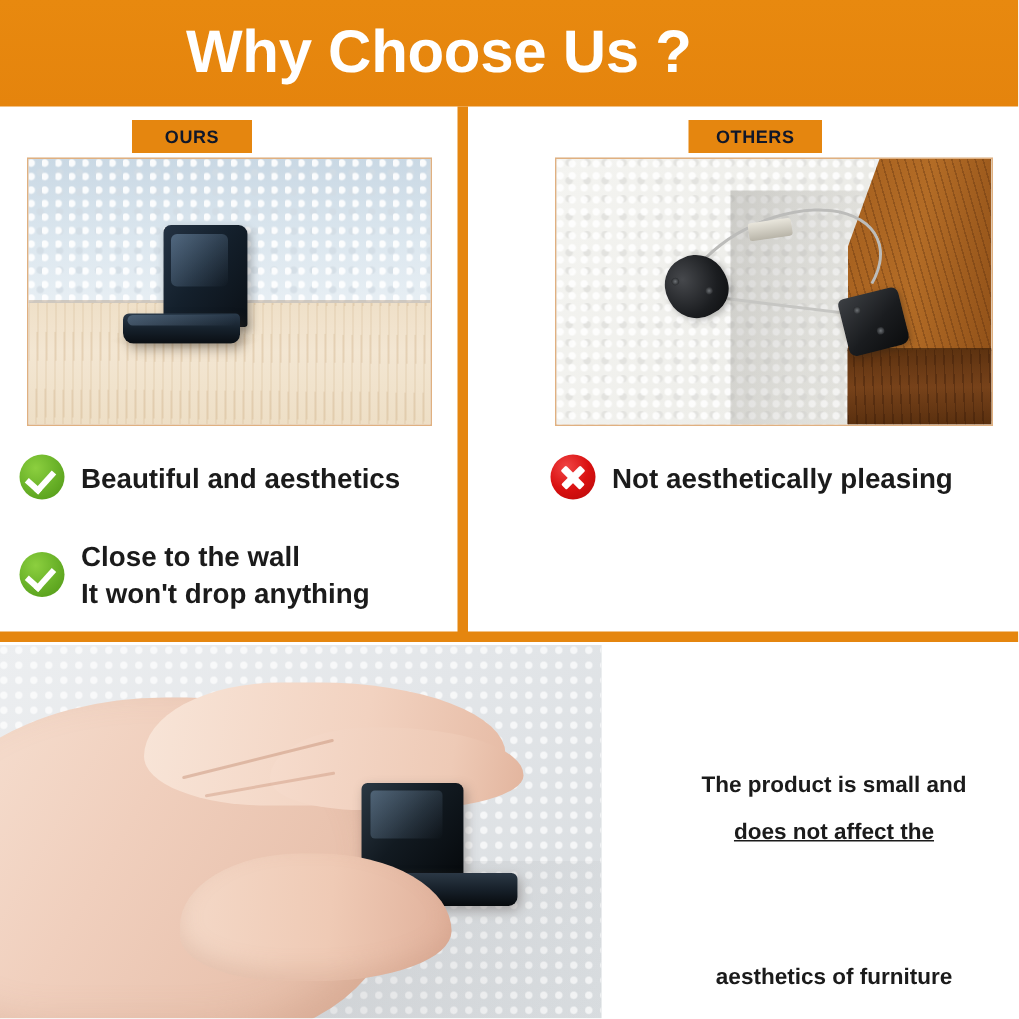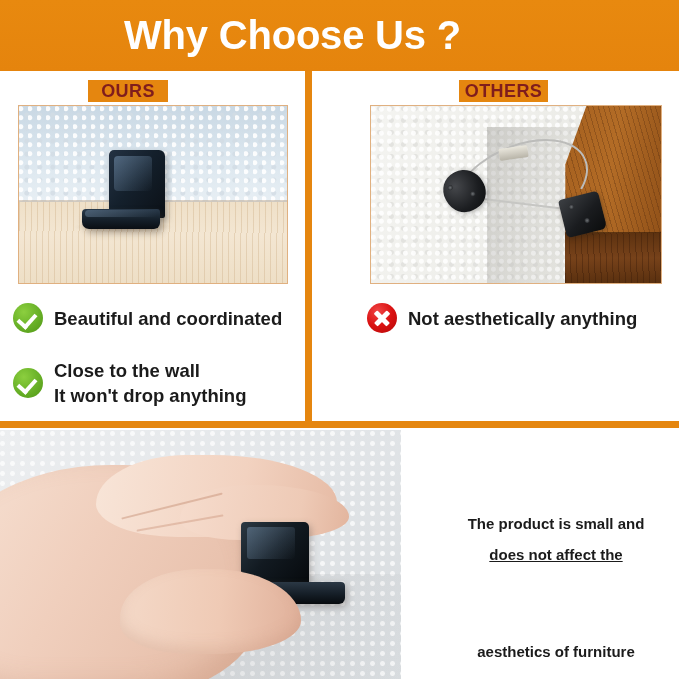--- a/index.html
+++ b/index.html
@@ -53,22 +53,22 @@
     position: absolute;
     left: 0; top: 421px;
     width: 679px; height: 7px;
     background: #e5860f;
   }
 
   
   .badge {
     position: absolute;
     background: #e5860f;
-    color: #7f1d1d;
-    font-size: 18px;
+    color: #0f172a;
+    font-size: 12px;
     font-weight: bold;
     letter-spacing: 0.4px;
     text-align: center;
     line-height: 22px;
     height: 22px;
     box-sizing: border-box;
   }
   #badge-ours   { left: 88px;  top: 80px; width: 80px; }
   #badge-others { left: 459px; top: 80px; width: 89px; }
 
@@ -375,21 +375,21 @@
     <div id="ours-desk-edge"></div>
     <div id="ours-shadow"></div>
     <div id="ours-bracket-back"></div>
     <div id="ours-bracket-gloss"></div>
     <div id="ours-bracket-base"></div>
     <div id="ours-bracket-base-top"></div>
   </div>
 
   <div class="feature-row" id="row-ours-1">
     <div class="icon-circle icon-check"></div>
-    <div class="feature-text">Beautiful and coordinated</div>
+    <div class="feature-text">Beautiful and aesthetics</div>
   </div>
 
   <div class="feature-row" id="row-ours-2">
     <div class="icon-circle icon-check"></div>
     <div class="feature-text">Close to the wall
 It won't drop anything</div>
   </div>
 
   <div class="badge" id="badge-others">OTHERS</div>
 
@@ -407,21 +407,21 @@
       <div class="pad-screw" style="left:58%; top:58%;"></div>
     </div>
     <div id="others-pad-wood">
       <div class="pad-screw" style="left:22%; top:18%;"></div>
       <div class="pad-screw" style="left:52%; top:62%;"></div>
     </div>
   </div>
 
   <div class="feature-row" id="row-others-1">
     <div class="icon-circle icon-cross"></div>
-    <div class="feature-text">Not aesthetically anything</div>
+    <div class="feature-text">Not aesthetically pleasing</div>
   </div>
 
 
   <div class="photo" id="photo-hand">
     <div id="hand-bg"></div>
     <div id="hand-bg-shadow"></div>
     <div id="hand-palm"></div>
     <div id="hand-finger-top"></div>
     <div id="hand-finger-top2"></div>
     <div id="hand-crease1"></div>

